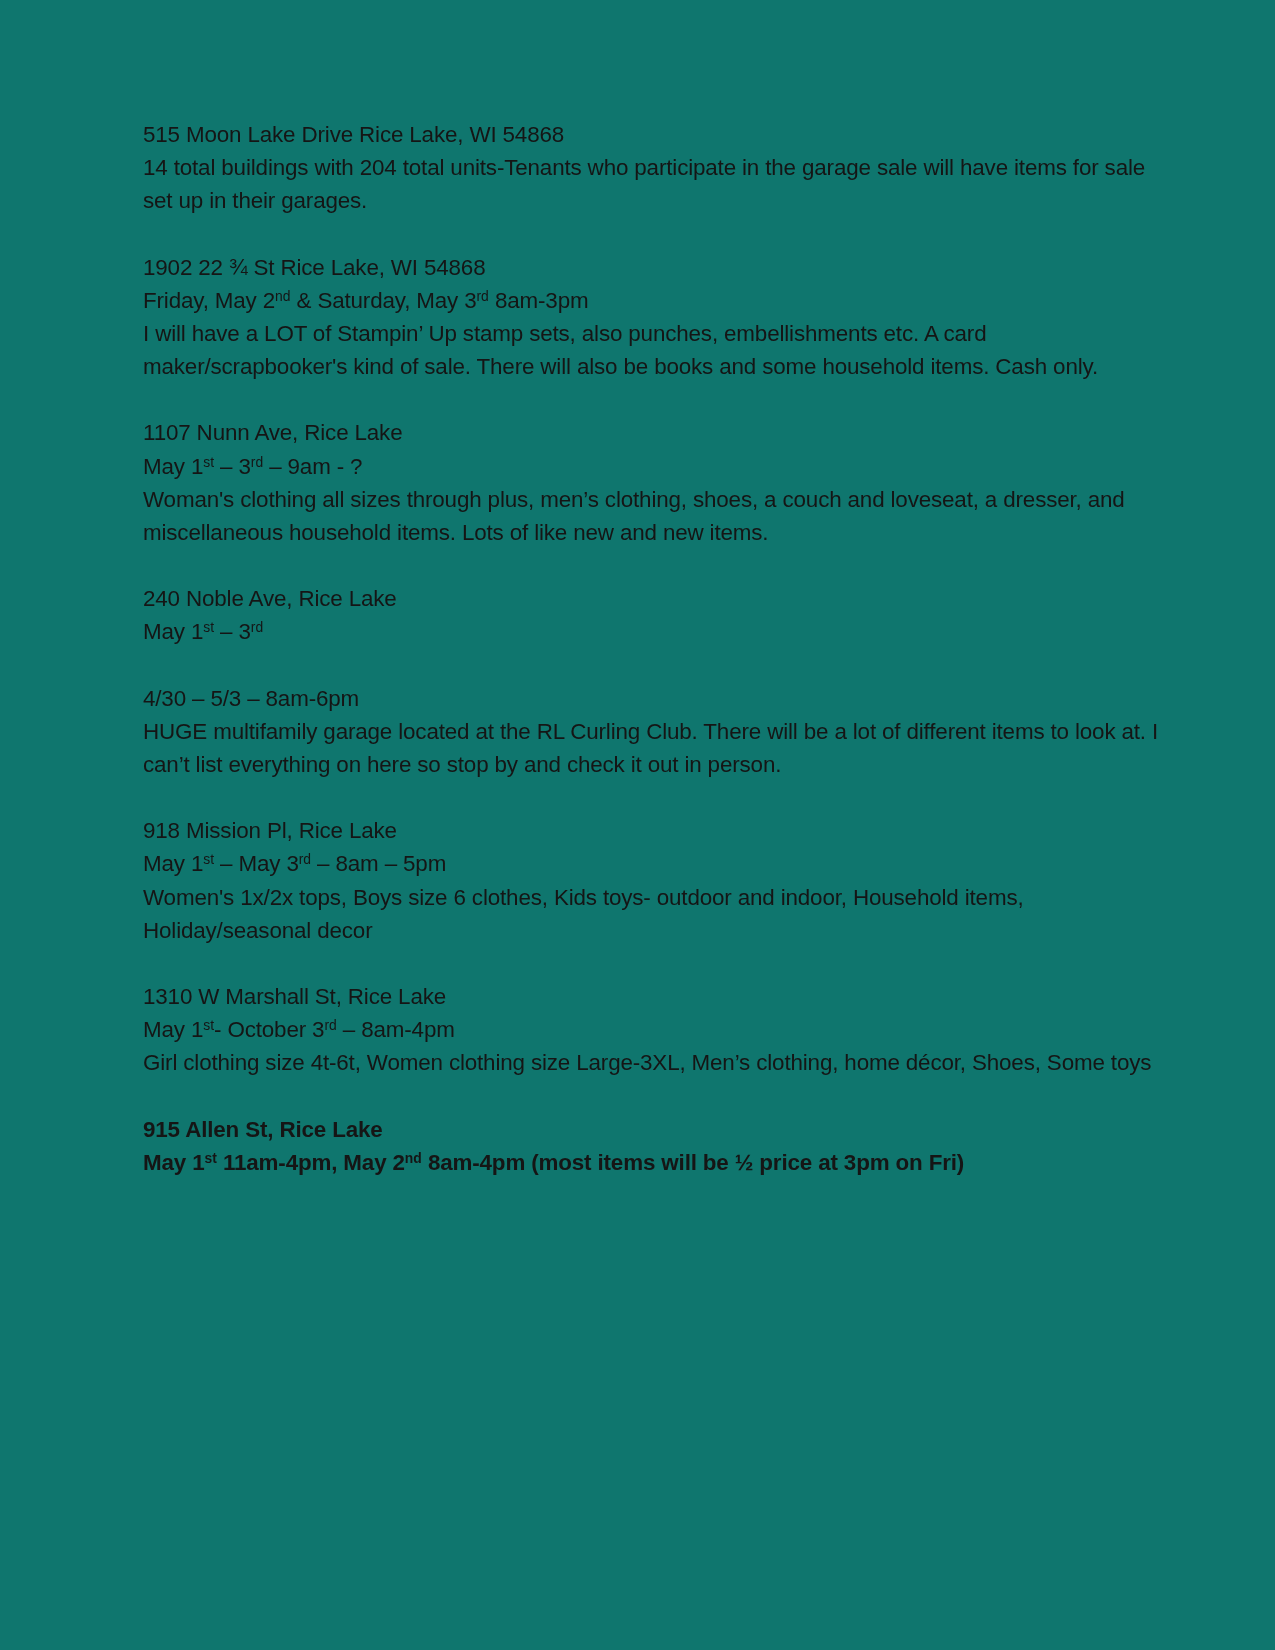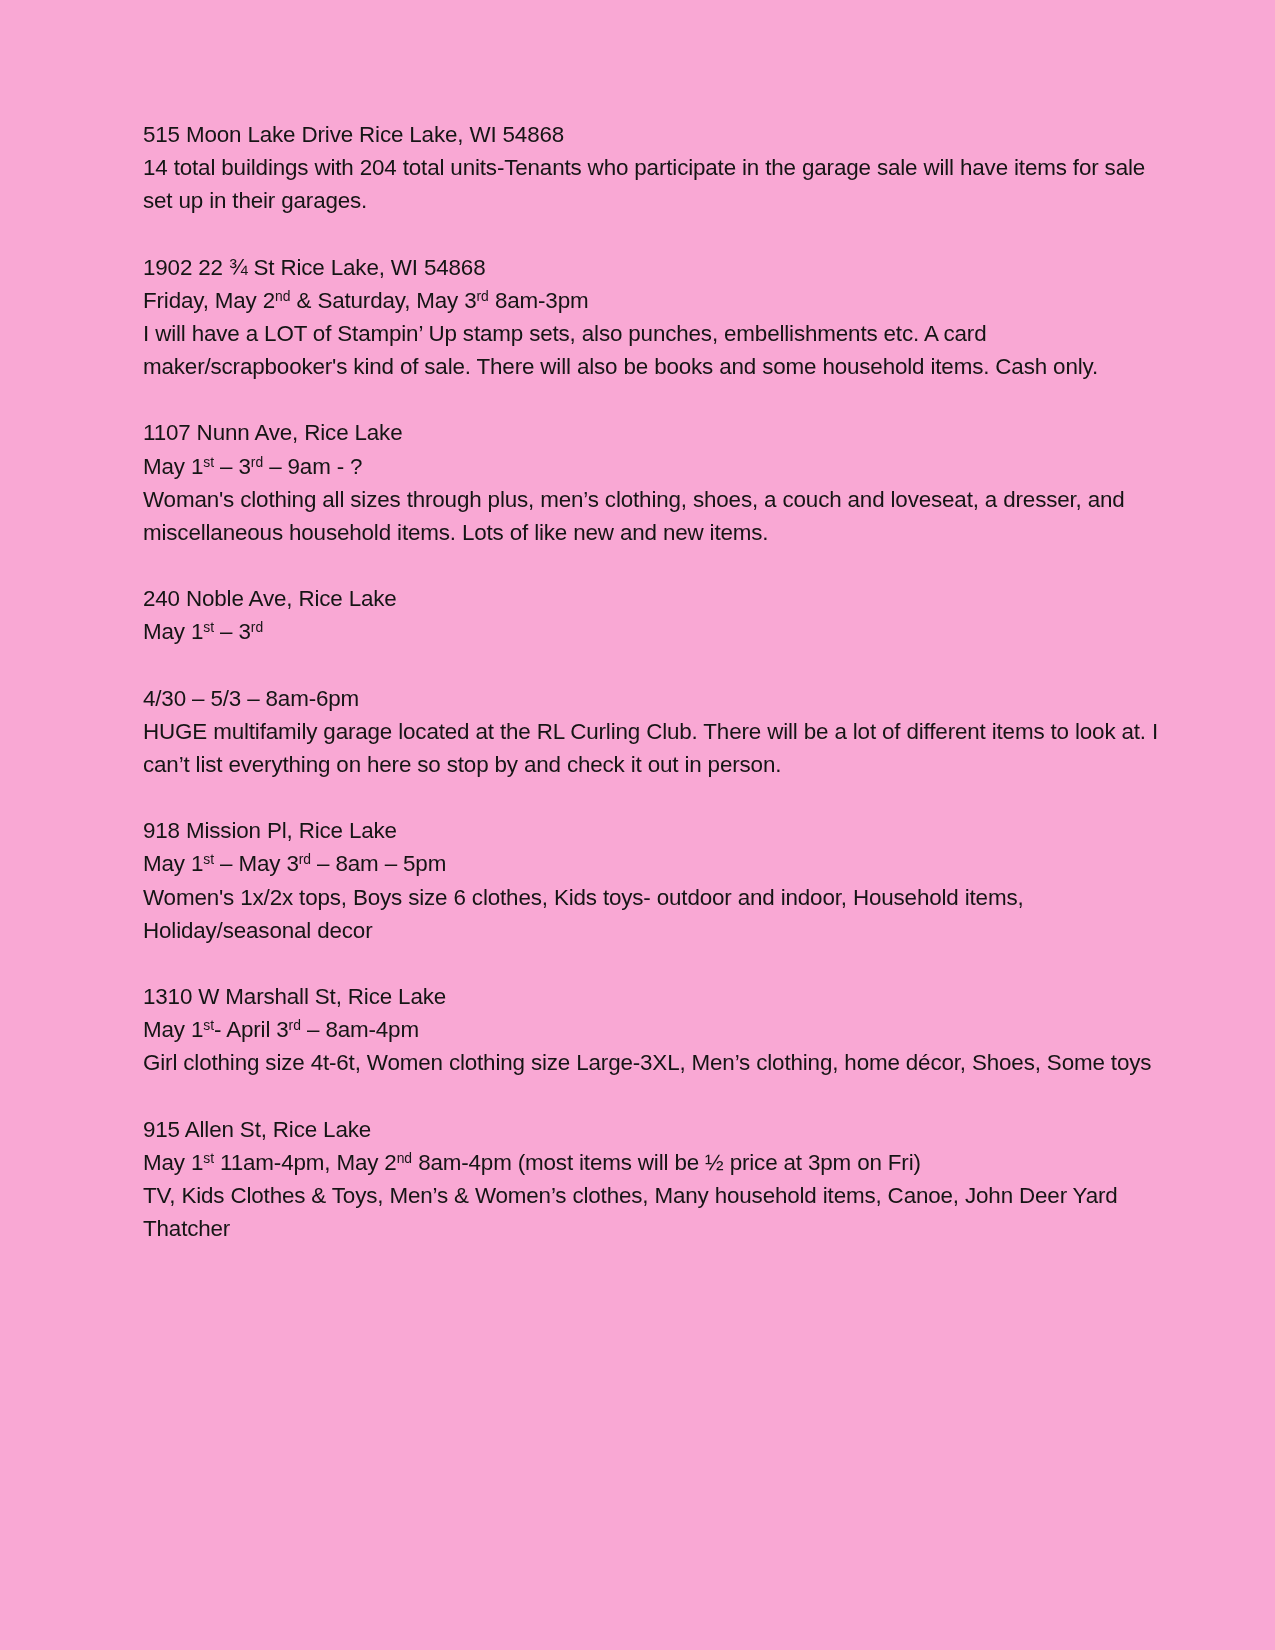--- a/index.html
+++ b/index.html
@@ -11,35 +11,36 @@
     width: 1275px;
     height: 1650px;
     font-family: "Liberation Sans", "DejaVu Sans", sans-serif;
     color: #141414;
     -webkit-font-smoothing: antialiased;
   }
   .page {
     position: relative;
     width: 1275px;
     height: 1650px;
-    background: #f9a8d4;
+    background: #0f766e;
     box-sizing: border-box;
     padding: 118px 112px 0 143px;
   }
   .doc-body {
     font-size: 22.4px;
     line-height: 33.2px;
     letter-spacing: -0.15px;
     color: #151515;
   }
   .listing {
     margin: 0 0 33px 0;
   }
   .listing:last-child {
     margin-bottom: 8px;
+    font-weight: bold;
   }
   .line {
     margin: 0;
     padding: 0;
     white-space: normal;
   }
   .line.address {
     white-space: nowrap;
   }
   sup {
@@ -76,22 +77,21 @@
         <p class="line dates"><span>4/30 – 5/3 – 8am-6pm</span></p>
         <p class="line description">HUGE multifamily garage located at the RL Curling Club. There will be a lot of different items to look at. I can’t list everything on here so stop by and check it out in person.</p>
       </div>
       <div class="listing">
         <p class="line address">918 Mission Pl, Rice Lake</p>
         <p class="line dates"><span>May 1</span><sup>st</sup><span> – May 3</span><sup>rd</sup><span> – 8am – 5pm</span></p>
         <p class="line description">Women's 1x/2x tops, Boys size 6 clothes, Kids toys- outdoor and indoor, Household items, Holiday/seasonal decor</p>
       </div>
       <div class="listing">
         <p class="line address">1310 W Marshall St, Rice Lake</p>
-        <p class="line dates"><span>May 1</span><sup>st</sup><span>- April 3</span><sup>rd</sup><span> – 8am-4pm</span></p>
+        <p class="line dates"><span>May 1</span><sup>st</sup><span>- October 3</span><sup>rd</sup><span> – 8am-4pm</span></p>
         <p class="line description">Girl clothing size 4t-6t, Women clothing size Large-3XL, Men’s clothing, home décor, Shoes, Some toys</p>
       </div>
       <div class="listing">
         <p class="line address">915 Allen St, Rice Lake</p>
         <p class="line dates"><span>May 1</span><sup>st</sup><span> 11am-4pm, May 2</span><sup>nd</sup><span> 8am-4pm (most items will be ½ price at 3pm on Fri)</span></p>
-        <p class="line description">TV, Kids Clothes &amp; Toys, Men’s &amp; Women’s clothes, Many household items, Canoe, John Deer Yard Thatcher</p>
       </div>
     </div>
 </div>
 
 </body></html>

